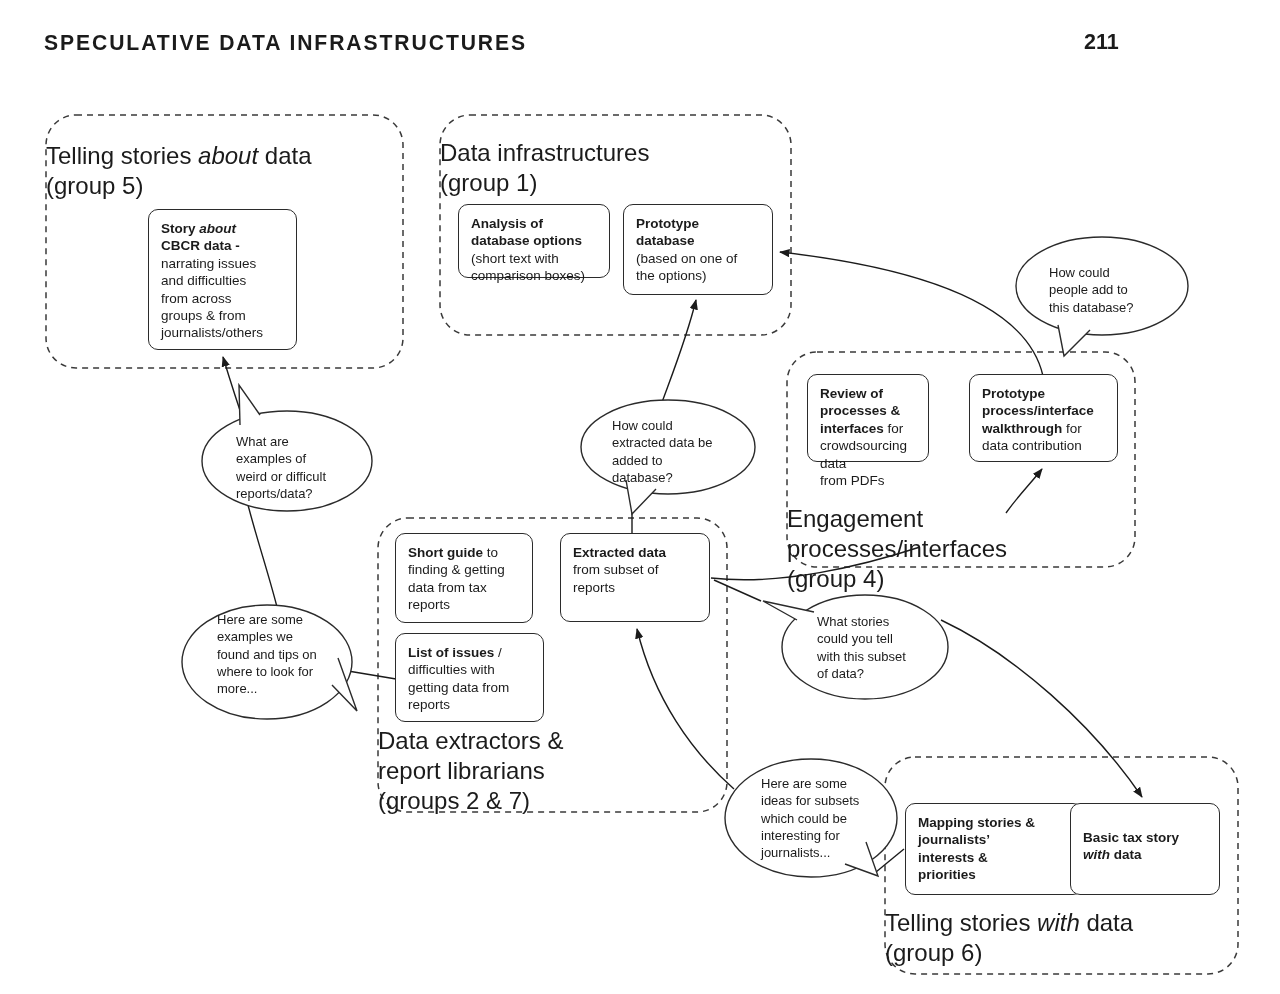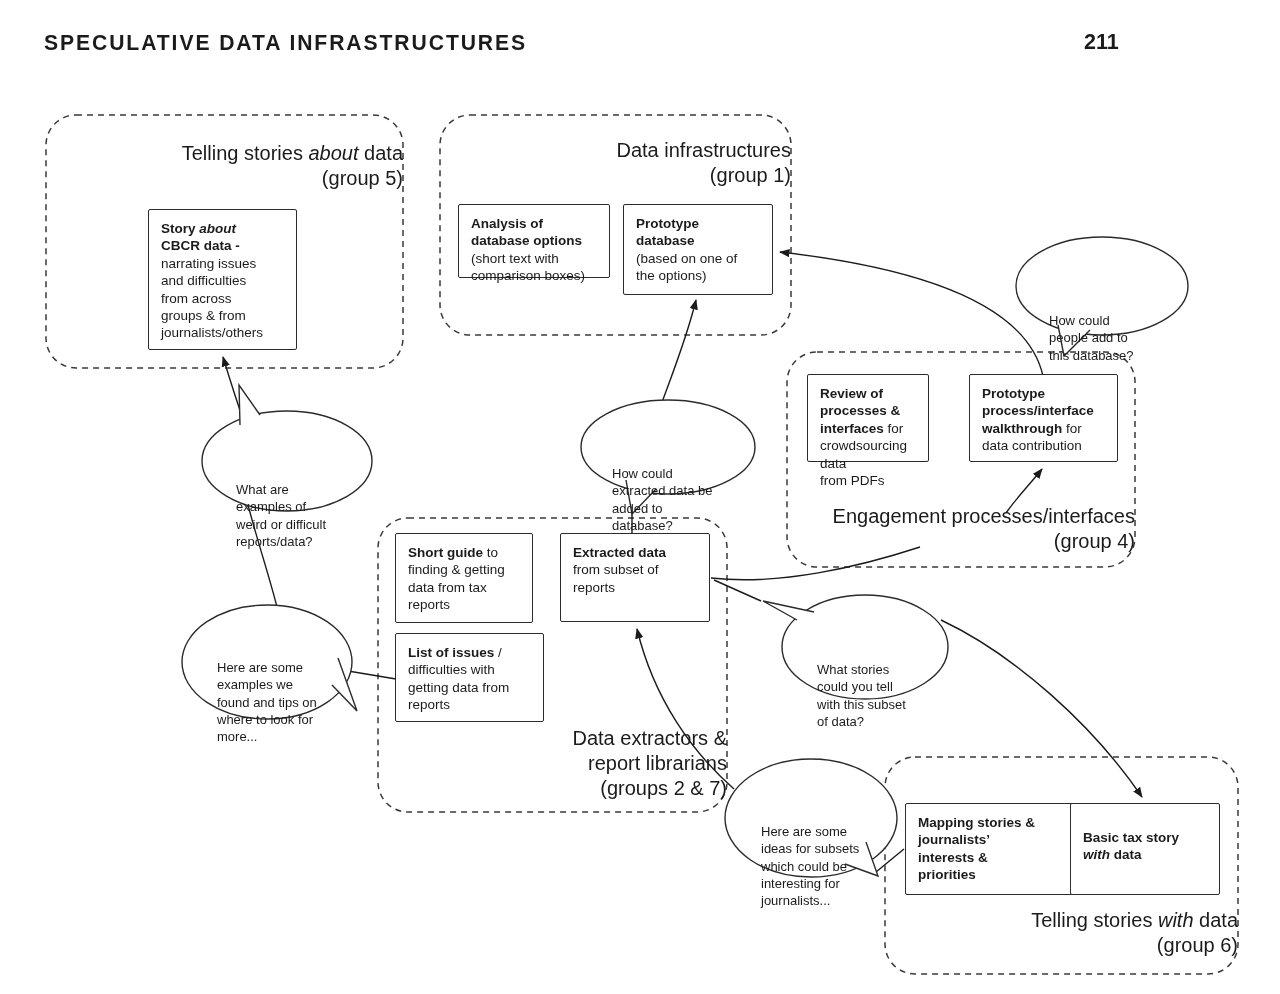--- a/index.html
+++ b/index.html
@@ -9,30 +9,30 @@
   }
   #page-header-title{
     position:absolute;left:44px;top:30px;font-size:22px;font-weight:600;
     letter-spacing:2px;transform:scaleX(.96);transform-origin:left top;
   }
   #page-number{
     position:absolute;left:1084px;top:30px;font-size:21.5px;font-weight:700;
   }
   svg.layer{position:absolute;left:0;top:0;}
   .artifact{
-    position:absolute;border:1.5px solid #2b2b2b;border-radius:2px;background:#fff;
+    position:absolute;border:1.5px solid #2b2b2b;border-radius:10px;background:#fff;
     font-size:13.5px;line-height:1.29;white-space:pre-line;
     padding:10px 8px 8px 12px;box-sizing:border-box;z-index:3;
   }
   .gtitle{
-    position:absolute;text-align:right;font-size:20px;line-height:1.24;
+    position:absolute;text-align:left;font-size:24px;line-height:1.24;
     white-space:pre-line;z-index:2;
   }
   .bubtext{
-    position:absolute;font-size:13px;line-height:1.33;white-space:pre-line;z-index:4;margin-top:48px;
+    position:absolute;font-size:13px;line-height:1.33;white-space:pre-line;z-index:4;
   }
   .s-b{font-weight:700;}
   .s-i{font-style:italic;}
   .s-bi{font-weight:700;font-style:italic;}
   .s-r{font-weight:400;}
 </style>
 </head>
 <body>
 
 <div id="page-header-title">SPECULATIVE DATA INFRASTRUCTURES</div>

